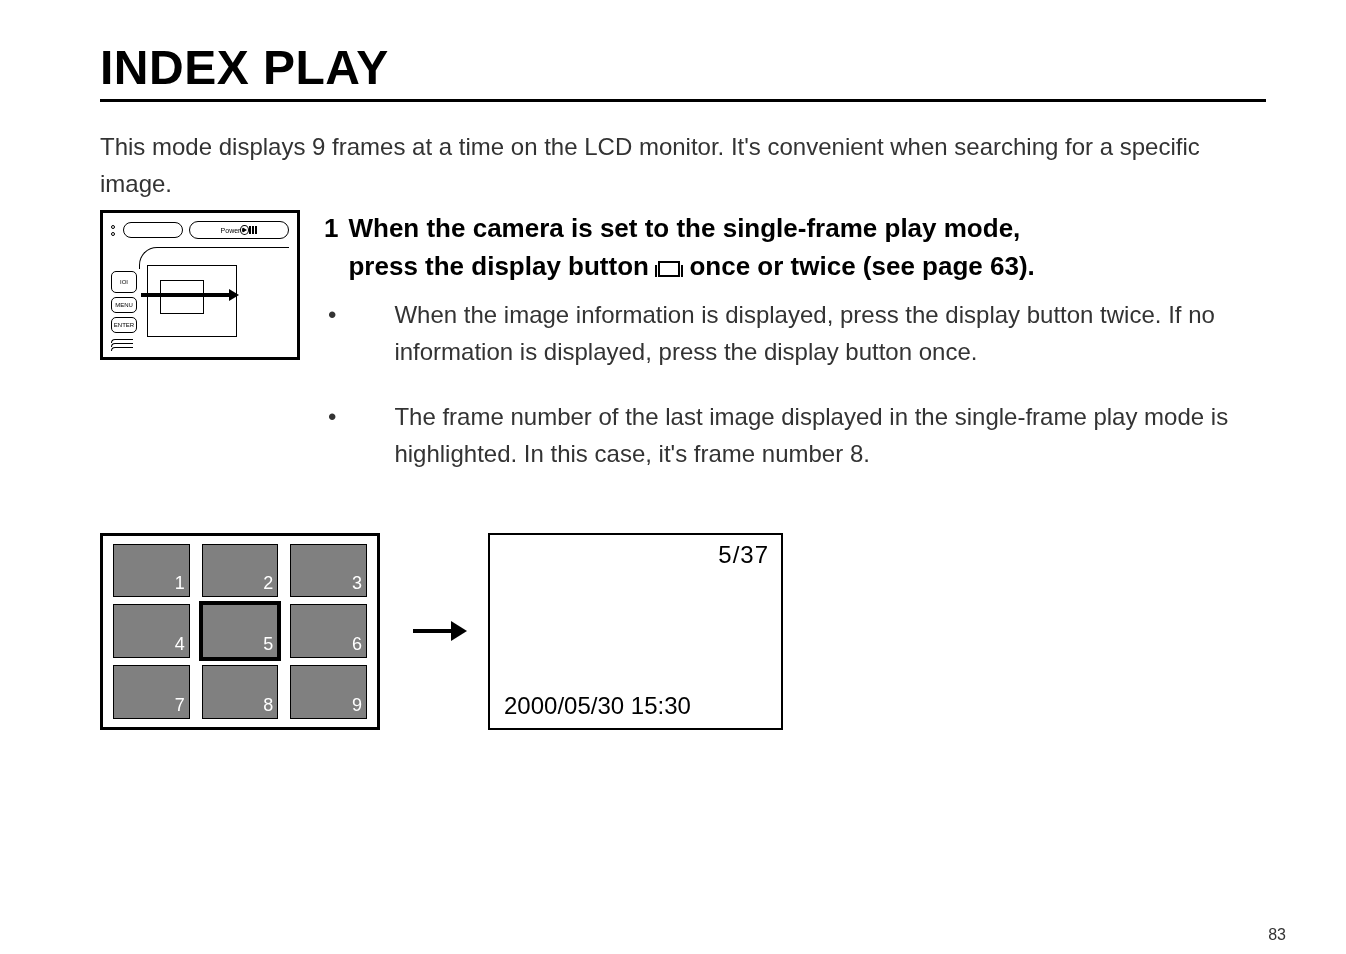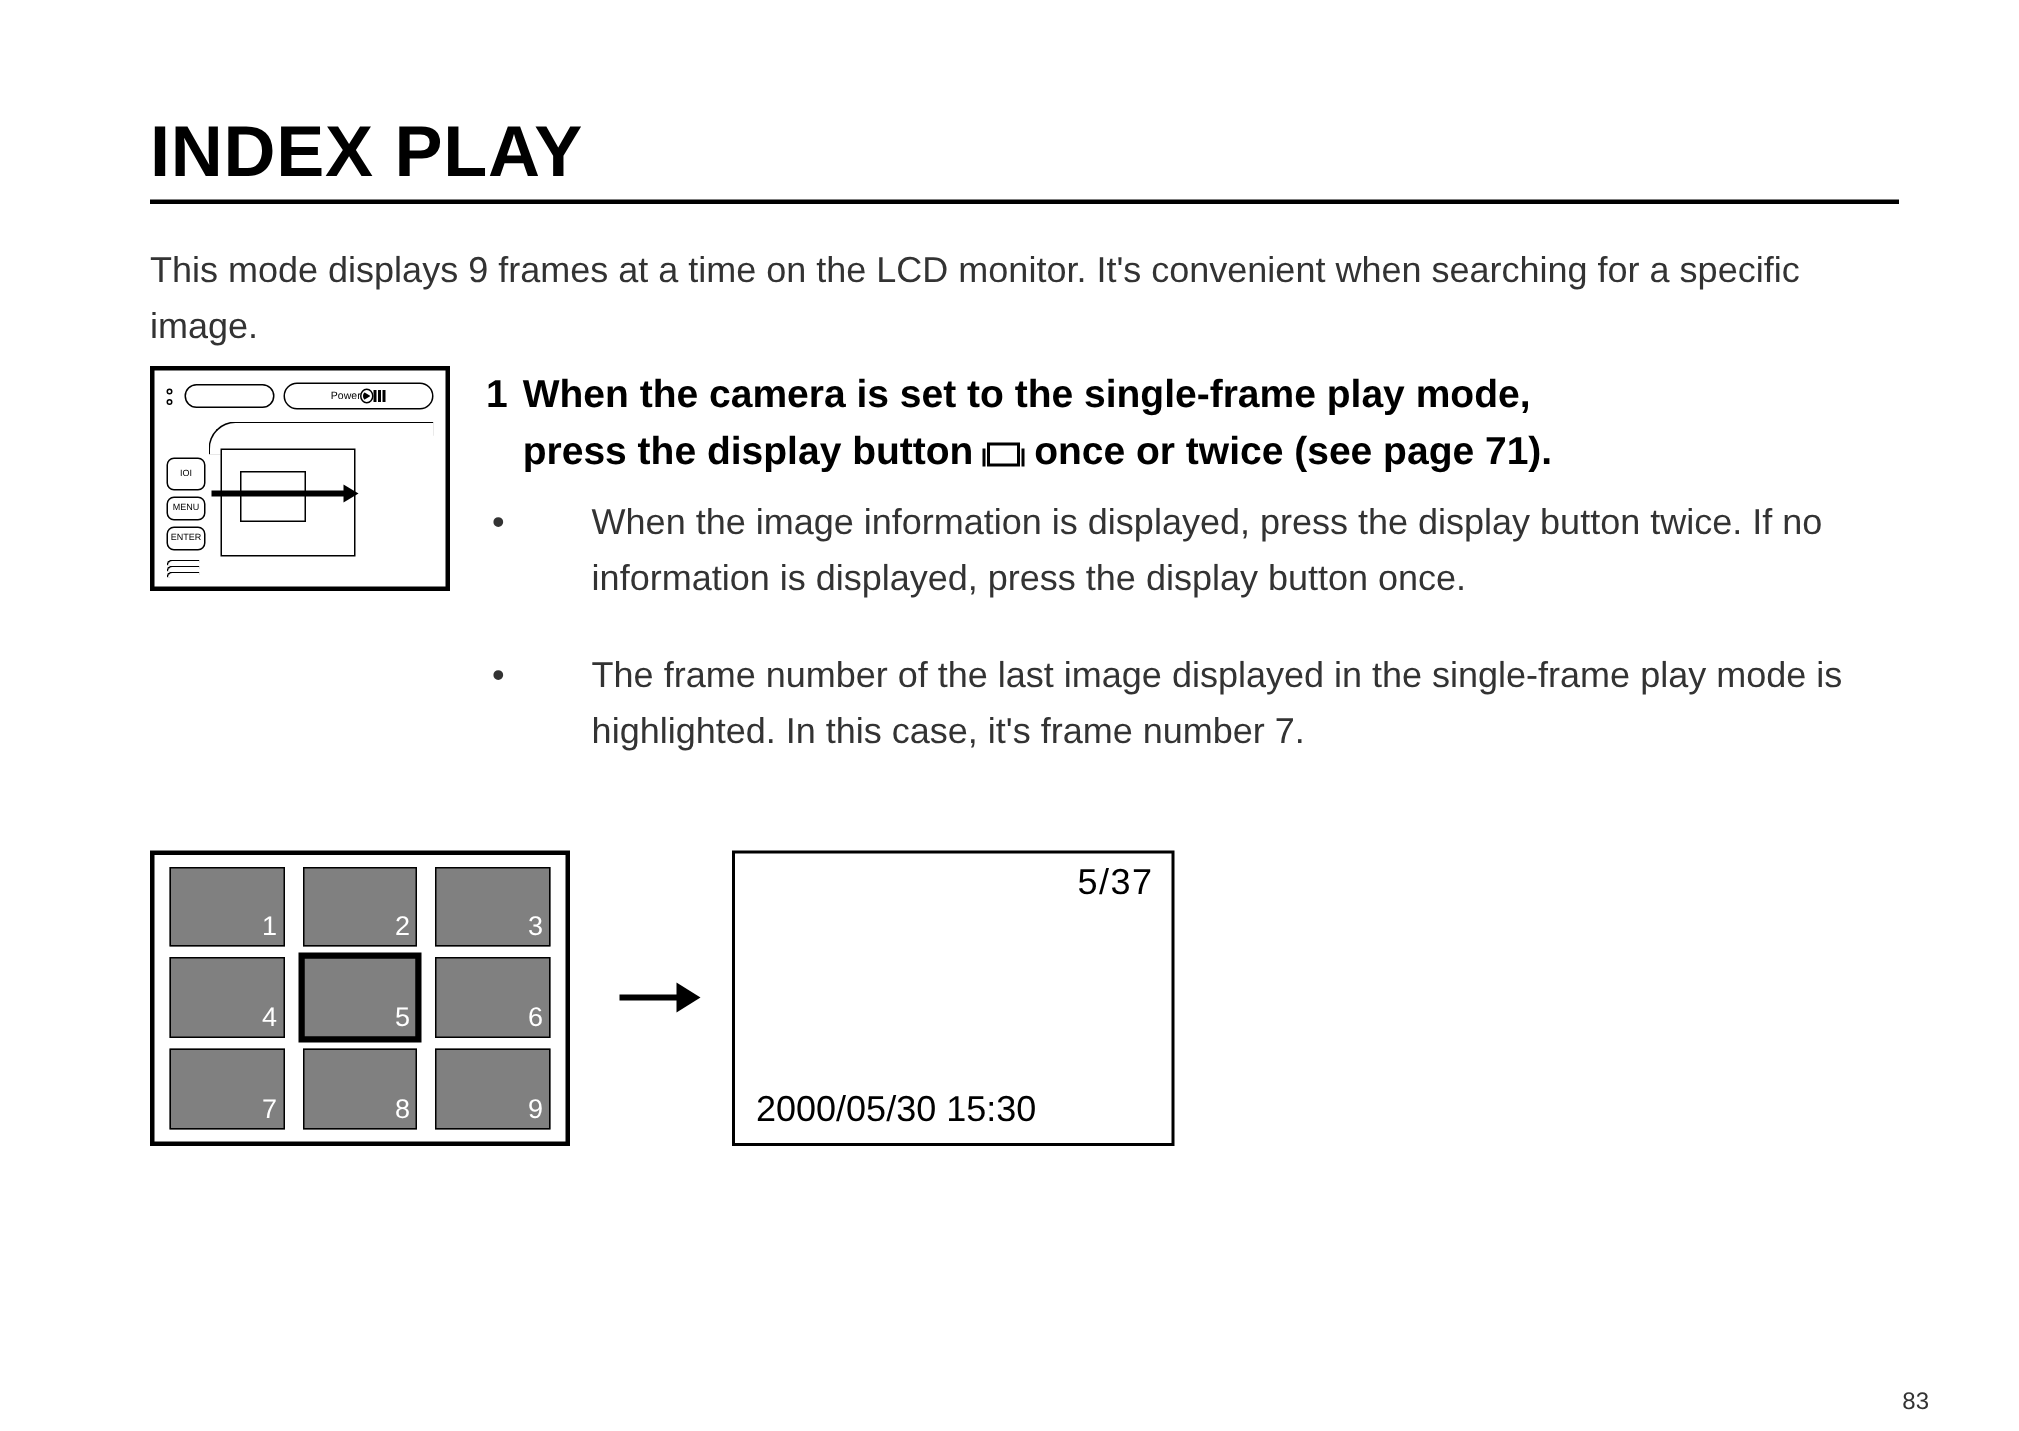--- a/index.html
+++ b/index.html
@@ -1,18 +1,18 @@
 <!DOCTYPE html>
 <html><head>
 <meta charset="utf-8">
 <style>
   * { box-sizing: border-box; margin: 0; padding: 0; }
   html, body { width: 1346px; height: 954px; background: #fff; font-family: Arial, Helvetica, sans-serif; color: #000; }
   .page { padding: 40px 80px 20px 100px; position: relative; height: 100%; }
-  .title { font-size: 48px; font-weight: 900; letter-spacing: 0.5px; font-family: "Arial Black", Arial, sans-serif; margin-top: 34px; }
+  .title { font-size: 48px; font-weight: 900; letter-spacing: 0.5px; font-family: "Arial Black", Arial, sans-serif; }
   .title-rule { border: none; border-top: 3px solid #000; margin-top: 4px; margin-bottom: 26px; }
   .intro { font-size: 24px; line-height: 1.55; margin-bottom: 8px; color: #333; }
   .row1 { display: flex; align-items: flex-start; gap: 24px; }
   .camera-diagram { width: 200px; height: 150px; border: 3px solid #000; position: relative; background: #fff; flex: 0 0 200px; }
   .cam-top { position: absolute; top: 6px; left: 8px; right: 8px; height: 22px; display: flex; align-items: center; gap: 6px; }
   .two-dots { width: 6px; display: flex; flex-direction: column; gap: 3px; }
   .two-dots span { width: 4px; height: 4px; border: 1px solid #000; border-radius: 50%; }
   .cap-top { flex: 0 0 60px; height: 16px; border: 1.5px solid #000; border-radius: 8px; }
   .power-cap { flex: 1; height: 18px; border: 1.5px solid #000; border-radius: 9px; display: flex; align-items: center; justify-content: center; font-size: 7px; gap: 2px; position: relative; }
   .power-cap .tri { width: 0; height: 0; border-left: 5px solid #000; border-top: 3px solid transparent; border-bottom: 3px solid transparent; border-radius: 50%; outline: 1px solid #000; outline-offset: 1px; }
@@ -97,31 +97,31 @@
     </div>
 
     <div class="step-block">
       <div class="step-head">
         <div class="step-num">1</div>
         <div class="step-text">
           <div>When the camera is set to the single-frame play mode,</div>
           <div>
             <span>press the display button</span>
             <span class="disp-icon"></span>
-            <span>once or twice (see page 71).</span>
+            <span>once or twice (see page 63).</span>
           </div>
         </div>
       </div>
       <div class="bullet">
         <div class="dot">•</div>
         <div class="txt">When the image information is displayed, press the display button twice. If no information is displayed, press the display button once.</div>
       </div>
       <div class="bullet" style="margin-top:28px;">
         <div class="dot">•</div>
-        <div class="txt">The frame number of the last image displayed in the single-frame play mode is highlighted. In this case, it's frame number 7.</div>
+        <div class="txt">The frame number of the last image displayed in the single-frame play mode is highlighted. In this case, it's frame number 8.</div>
       </div>
     </div>
   </div>
 
   <div class="row2">
     <div class="grid-box" id="grid-box">
         <div class="thumb">1</div>
         <div class="thumb">2</div>
         <div class="thumb">3</div>
         <div class="thumb">4</div>

